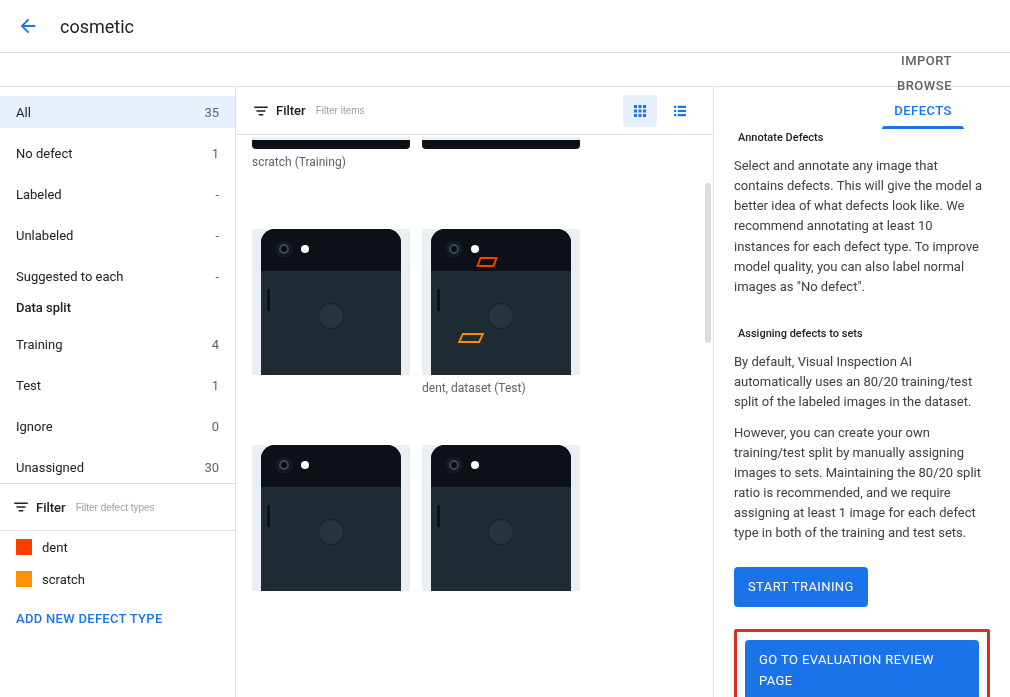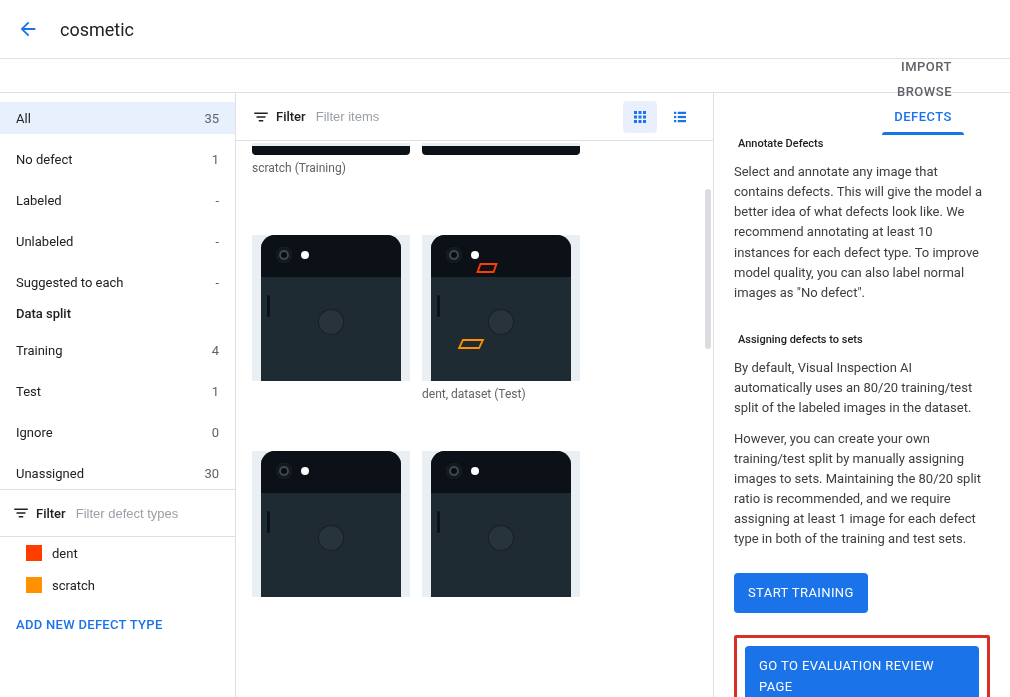--- a/index.html
+++ b/index.html
@@ -7,21 +7,21 @@
     font-family: 'Google Sans', Roboto, Arial, sans-serif;
     font-size: 14px;
     color: #202124;
     background: #fff;
     width: 1010px;
     height: 697px;
     overflow: hidden;
     position: relative;
   }
   .topbar {
-    height: 59px;
+    height: 53px;
     display: flex;
     align-items: center;
     padding: 0 16px;
     border-bottom: 1px solid #e0e0e0;
   }
   .back-arrow {
     width: 24px; height: 24px;
     display: flex; align-items: center; justify-content: center;
     margin-right: 20px;
     cursor: pointer;
@@ -100,33 +100,32 @@
   }
   .filter-label {
     font-size: 13px;
     font-weight: 500;
     margin-left: 6px;
   }
   .filter-input {
     border: none;
     outline: none;
     margin-left: 10px;
-    font-size: 13px;
+    font-size: 10px;
     color: #5f6368;
     flex: 1;
     background: transparent;
   }
   .filter-input::placeholder { color: #9aa0a6; }
   .defect-type {
     display: flex;
     align-items: center;
     padding: 8px 16px;
     font-size: 13px;
     cursor: pointer;
-    margin-left: 10px;
   }
   .swatch {
     width: 16px; height: 16px;
     margin-right: 10px;
   }
   .add-defect {
     padding: 16px 16px;
     color: #1a73e8;
     font-size: 13px;
     font-weight: 500;

